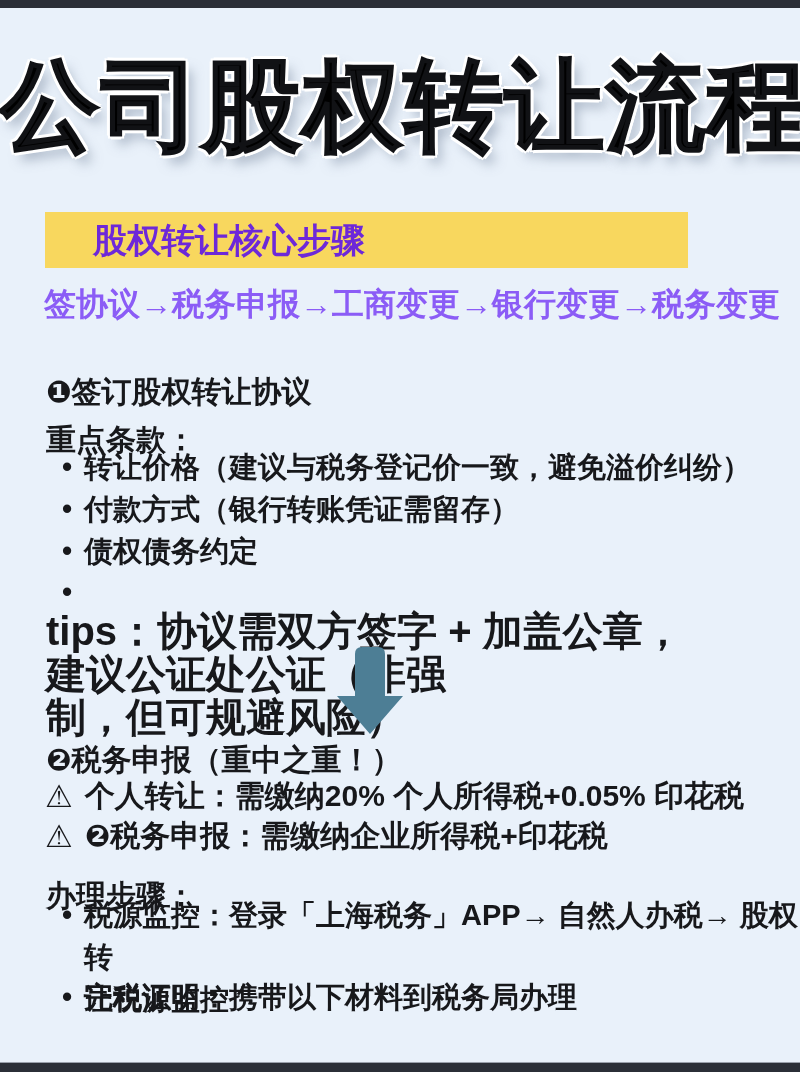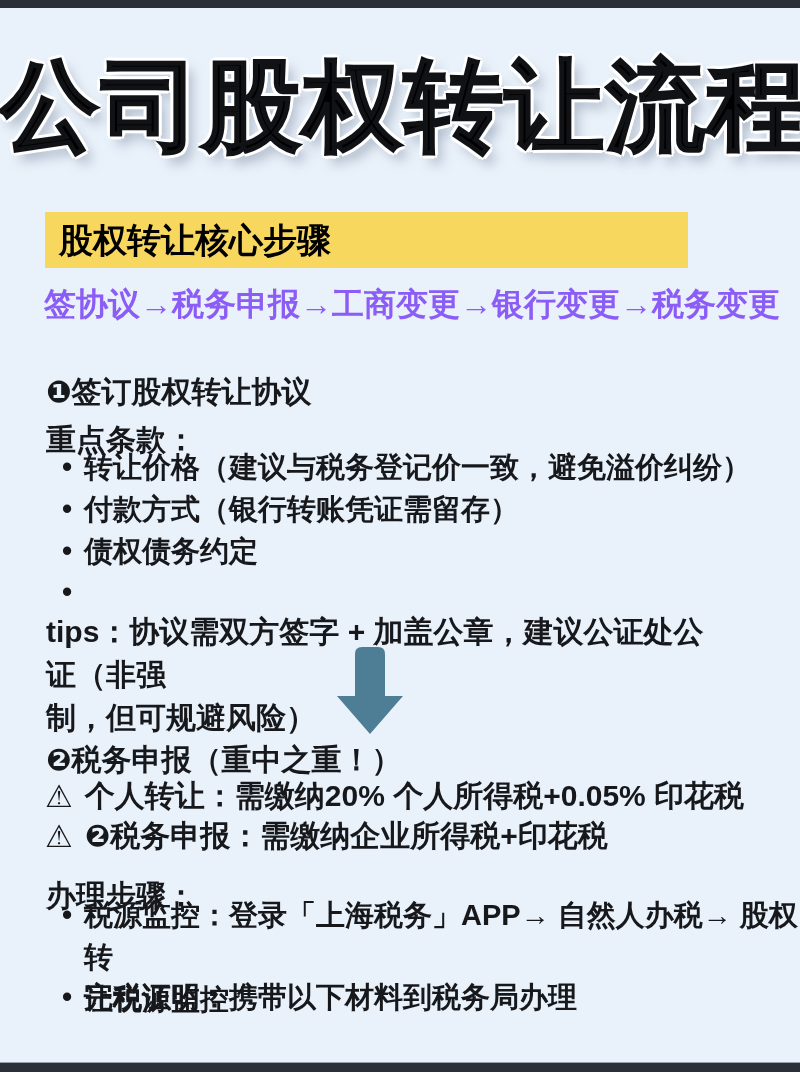--- a/index.html
+++ b/index.html
@@ -21,22 +21,22 @@
     text-shadow:3px 3px 0 #ffffff,-3px -3px 0 #ffffff,3px -3px 0 #ffffff,
                 -3px 3px 0 #ffffff,0 4px 0 #ffffff,0 -4px 0 #ffffff,
                 4px 0 0 #ffffff,-4px 0 0 #ffffff,7px 9px 12px rgba(110,125,150,.5);
   }
 
   .banner{
     position:absolute;top:212px;left:45px;width:643px;height:56px;
     background:#f8d75e;
   }
   .banner-label{
-    font-size:34px;font-weight:bold;color:#000000;
-    line-height:56px;padding-left:14px;white-space:nowrap;
+    font-size:34px;font-weight:bold;color:#6d28d9;
+    line-height:56px;padding-left:14px;white-space:nowrap;margin-left:34px;
   }
 
   .flow-line{
     position:absolute;top:283px;left:44px;width:720px;
     font-size:32px;font-weight:bold;color:#8b5cf6;white-space:nowrap;
   }
 
   .h2{position:absolute;left:46px;font-size:30px;font-weight:bold;white-space:nowrap;}
   .pos-sec1{top:372px;}
   .pos-sec1sub{top:420px;}
@@ -51,21 +51,21 @@
   .li .txt{white-space:pre-line;}
   .pos-b1{top:446px;}
   .pos-b2{top:488px;}
   .pos-b3{top:530px;}
   .pos-b4{top:571px;}
   .pos-b5{top:894px;}
   .pos-b6{top:976px;}
 
   .tips-text{
     position:absolute;left:46px;top:610px;width:672px;
-    font-size:30px;font-weight:bold;line-height:43px;white-space:pre-line;
+    font-size:40px;font-weight:bold;line-height:43px;white-space:pre-line;
   }
 
   .warn{
     position:absolute;left:45px;display:flex;align-items:center;gap:12px;
     font-size:30px;font-weight:bold;white-space:nowrap;
   }
   .warn .tri{font-size:31px;line-height:1;}
   .pos-w1{top:776px;}
   .pos-w2{top:816px;}
 

